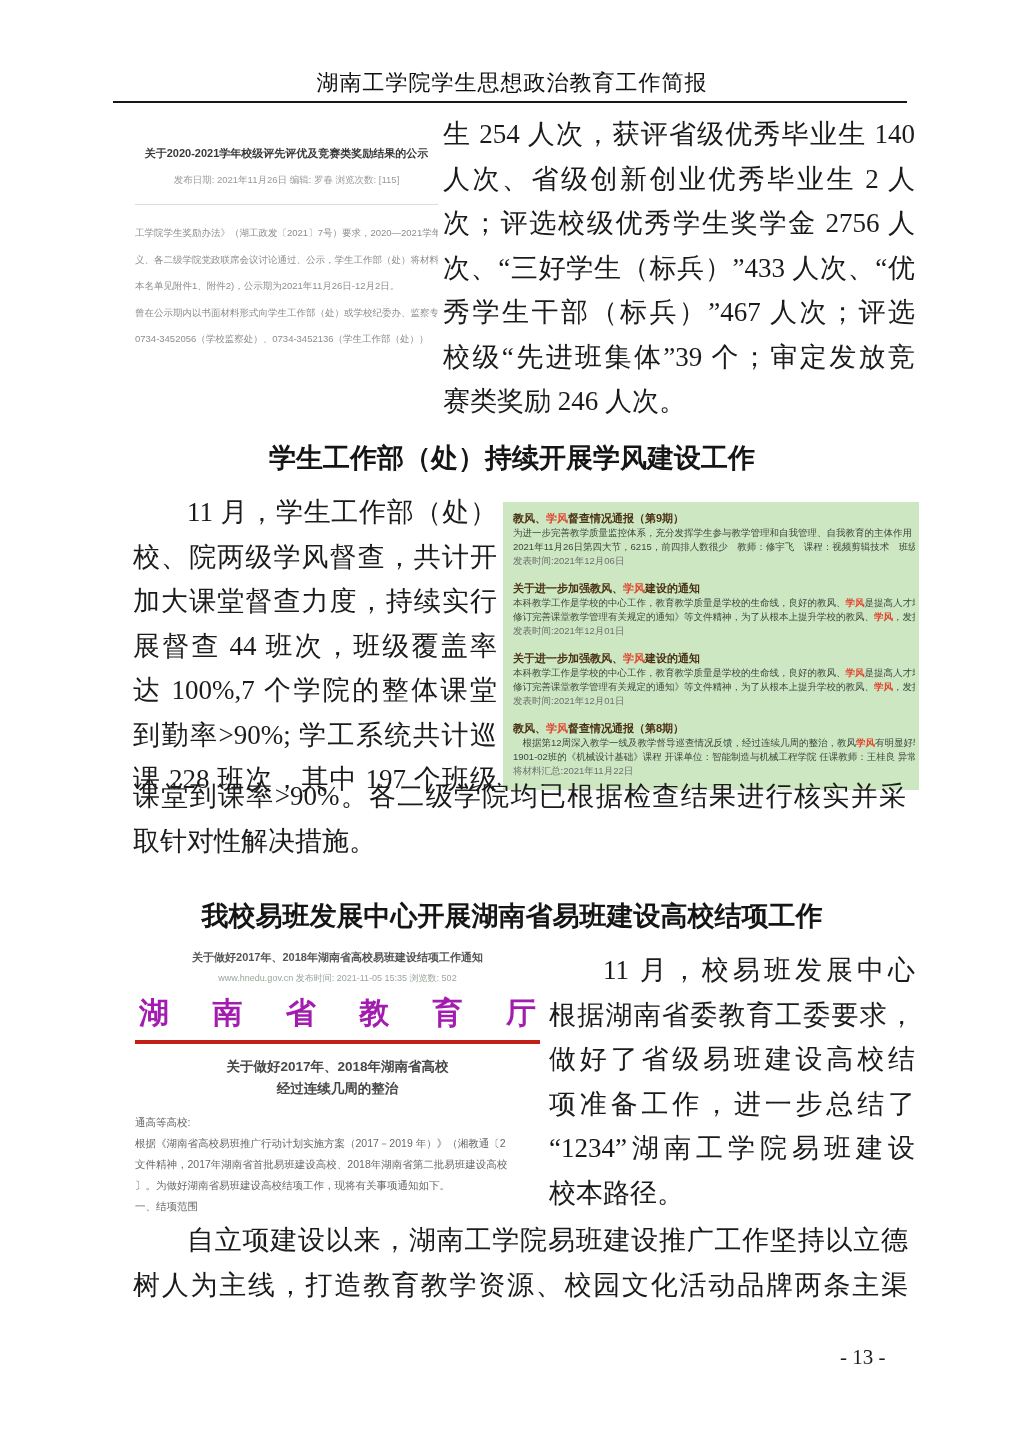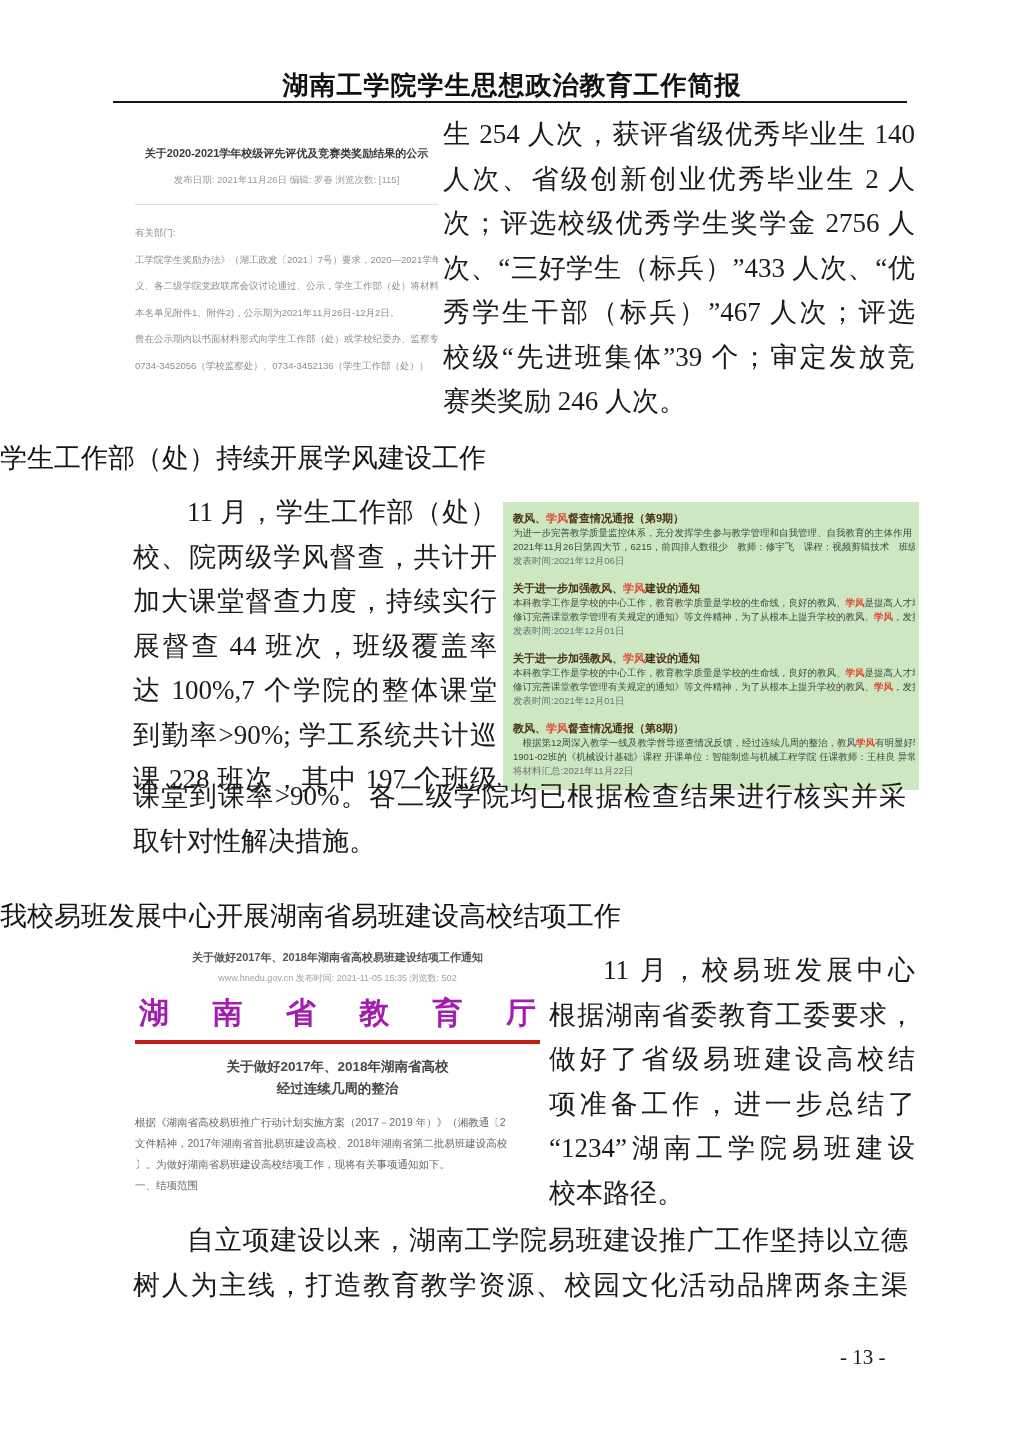--- a/index.html
+++ b/index.html
@@ -6,36 +6,36 @@
   .page {
     position:relative; width:1024px; height:1447px; margin:0 auto;
     background:#ffffff; overflow:hidden;
     font-family:"Liberation Serif","DejaVu Serif",serif; color:#1c1c1c;
   }
 
   
   .header-title {
     position:absolute; top:68px; left:0; width:100%; text-align:center;
     font-family:"Liberation Sans","DejaVu Sans",sans-serif;
-    font-weight:bold; font-size:26px; letter-spacing:1px; color:#111;
+    font-weight:normal; font-size:22px; letter-spacing:1px; color:#111;
   }
   .header-rule { position:absolute; top:101px; left:113px; width:794px; border-top:2px solid #171717; }
 
   
   .para { position:absolute; }
   .para .line {
     font-size:27px; line-height:44.5px; height:44.5px; overflow:hidden;
     color:#1b1b1b;
   }
   .para .line.j { text-align:justify; text-align-last:justify; }
   .para .line.ind { text-indent:54px; }
 
   .sec-heading {
-    position:absolute; left:0; width:100%; 
-    font-size:27px; font-weight:normal; color:#151515;
+    position:absolute; left:0; width:100%; text-align:center;
+    font-size:27px; font-weight:bold; color:#151515;
   }
 
   
   .shot1 { position:absolute; left:135px; top:146px; width:303px; font-family:"Liberation Sans","DejaVu Sans",sans-serif; }
   .shot1-title { font-weight:bold; font-size:11px; color:#3a3a3a; text-align:center; white-space:nowrap; overflow:hidden; }
   .shot1-meta  { margin-top:13px; font-size:9.5px; color:#9a9a9a; text-align:center; white-space:nowrap; overflow:hidden; }
   .shot1-divider { margin-top:17px; border-top:1px solid #dcdcdc; }
   .shot1-body { margin-top:15px; }
   .shot1-body .sline { font-size:9.5px; color:#8d8d8d; line-height:26.5px; white-space:nowrap; overflow:hidden; }
 
@@ -75,21 +75,20 @@
 <div class="page">
 
   <div class="header-title">湖南工学院学生思想政治教育工作简报</div>
   <div class="header-rule"></div>
 
   <div class="shot1">
     <div class="shot1-title">关于2020-2021学年校级评先评优及竞赛类奖励结果的公示</div>
     <div class="shot1-meta">发布日期: 2021年11月26日 编辑: 罗春 浏览次数: [115]</div>
     <div class="shot1-divider"></div>
     <div class="shot1-body">
-      <div class="sline">有关部门:</div>
       <div class="sline">工学院学生奖励办法》（湖工政发〔2021〕7号）要求，2020—2021学年校级评先评优及学生奖</div>
       <div class="sline">义、各二级学院党政联席会议讨论通过、公示，学生工作部（处）将材料汇总、处委会初审、学</div>
       <div class="sline">本名单见附件1、附件2)，公示期为2021年11月26日-12月2日。</div>
       <div class="sline">曾在公示期内以书面材料形式向学生工作部（处）或学校纪委办、监察专员办公室反映。</div>
       <div class="sline">0734-3452056（学校监察处）、0734-3452136（学生工作部（处））</div>
     </div>
   </div>
 
   <div class="para" style="left:443px; top:112px; width:472px;">
     <div class="line j">生 254 人次，获评省级优秀毕业生 140</div>
@@ -156,20 +155,21 @@
     <div class="shot2-top-title">关于做好2017年、2018年湖南省高校易班建设结项工作通知</div>
     <div class="shot2-meta">www.hnedu.gov.cn 发布时间: 2021-11-05 15:35 浏览数: 502</div>
     <div class="agency-wrap">
       <div class="agency">湖南省教育厅</div>
     </div>
     <div class="shot2-doc-title">
       <div>关于做好2017年、2018年湖南省高校</div>
       <div>经过连续几周的整治</div>
     </div>
     <div class="shot2-body">
+      <div class="sline">通高等高校:</div>
       <div class="sline">根据《湖南省高校易班推广行动计划实施方案（2017－2019 年）》（湘教通〔2</div>
       <div class="sline">文件精神，2017年湖南省首批易班建设高校、2018年湖南省第二批易班建设高校</div>
       <div class="sline">〕。为做好湖南省易班建设高校结项工作，现将有关事项通知如下。</div>
       <div class="sline">一、结项范围</div>
 
     </div>
   </div>
 
   <div class="para" style="left:549px; top:948px; width:366px;">
     <div class="line j ind">11 月，校易班发展中心</div>

